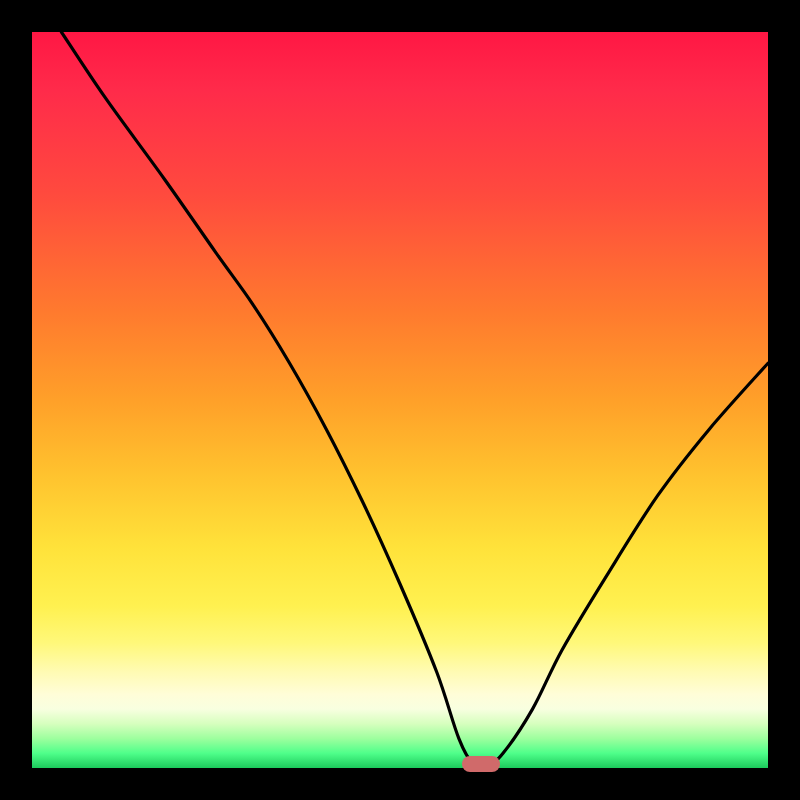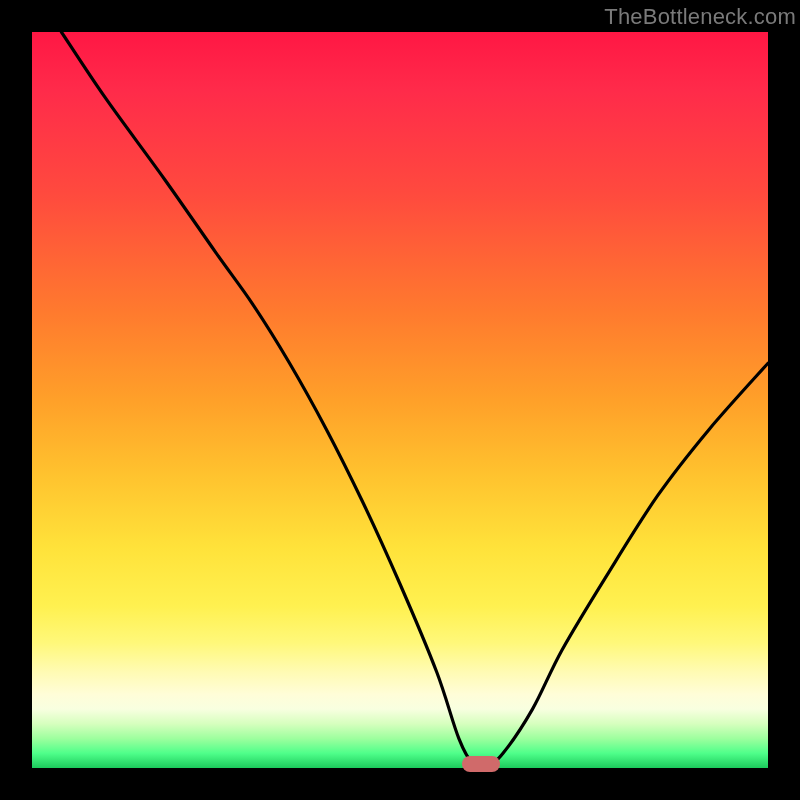--- a/index.html
+++ b/index.html
@@ -69,21 +69,20 @@
     color: #7a7a7a;
     font-size: 22px;
     letter-spacing: 0.2px;
     user-select: none;
   }
 </style>
 </head>
 <body>
 
 <div class="frame">
-  <div class="attribution">TheBottleneck.com</div>
 
   <div class="plot-area">
     <svg class="curve" viewBox="0 0 736 736" preserveAspectRatio="none">
       <path id="curve-path" fill="none" stroke="#000000" stroke-width="3.2" stroke-linecap="round" stroke-linejoin="round" d="M 29.4 0.0 C 36.8 11.0, 56.4 41.7, 73.6 66.2 C 90.8 90.8, 114.1 121.4, 132.5 147.2 C 150.9 173.0, 169.3 199.9, 184.0 220.8 C 198.7 241.7, 208.5 253.9, 220.8 272.3 C 233.1 290.7, 245.3 310.3, 257.6 331.2 C 269.9 352.1, 282.1 374.1, 294.4 397.4 C 306.7 420.7, 318.9 445.3, 331.2 471.0 C 343.5 496.8, 355.7 523.8, 368.0 552.0 C 380.3 580.2, 395.0 614.6, 404.8 640.3 C 414.6 666.1, 420.7 691.2, 426.9 706.6 C 433.0 721.9, 436.7 728.0, 441.6 732.3 C 446.5 736.6, 451.4 734.2, 456.3 732.3 C 461.2 730.5, 463.7 730.5, 471.0 721.3 C 478.4 712.1, 490.7 694.3, 500.5 677.1 C 510.3 659.9, 517.7 640.3, 529.9 618.2 C 542.2 596.2, 558.1 570.4, 574.1 544.6 C 590.0 518.9, 608.4 488.2, 625.6 463.7 C 642.8 439.1, 658.7 419.5, 677.1 397.4 C 695.5 375.4, 726.2 342.2, 736.0 331.2"></path>
     </svg>
     <div id="marker" class="marker" style="left: 448.96px; top: 732.32px; background: rgb(208, 106, 106);"></div>
   </div>
 </div>
 
 </body></html>

